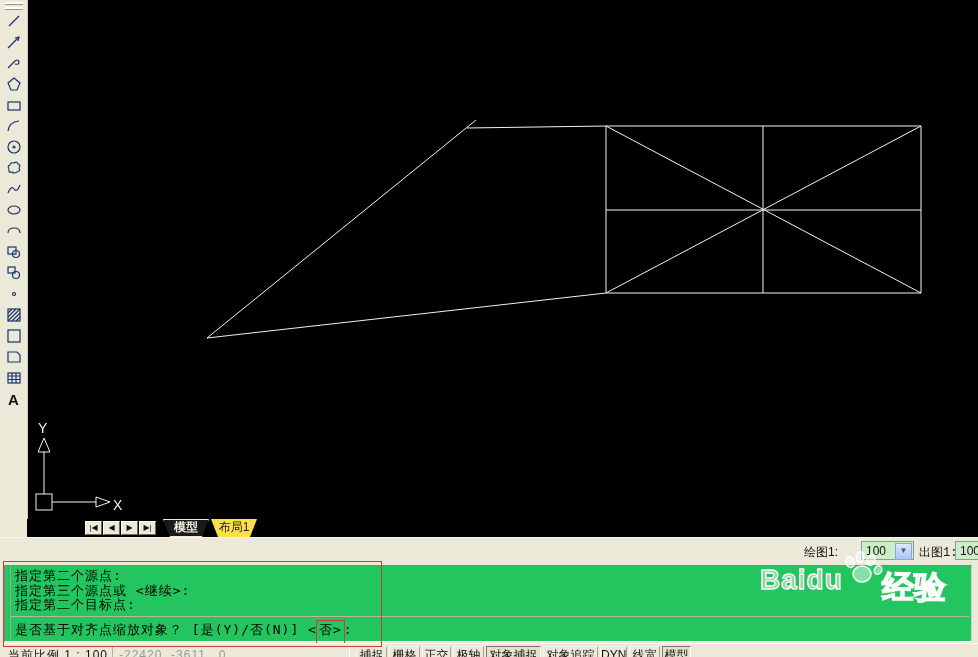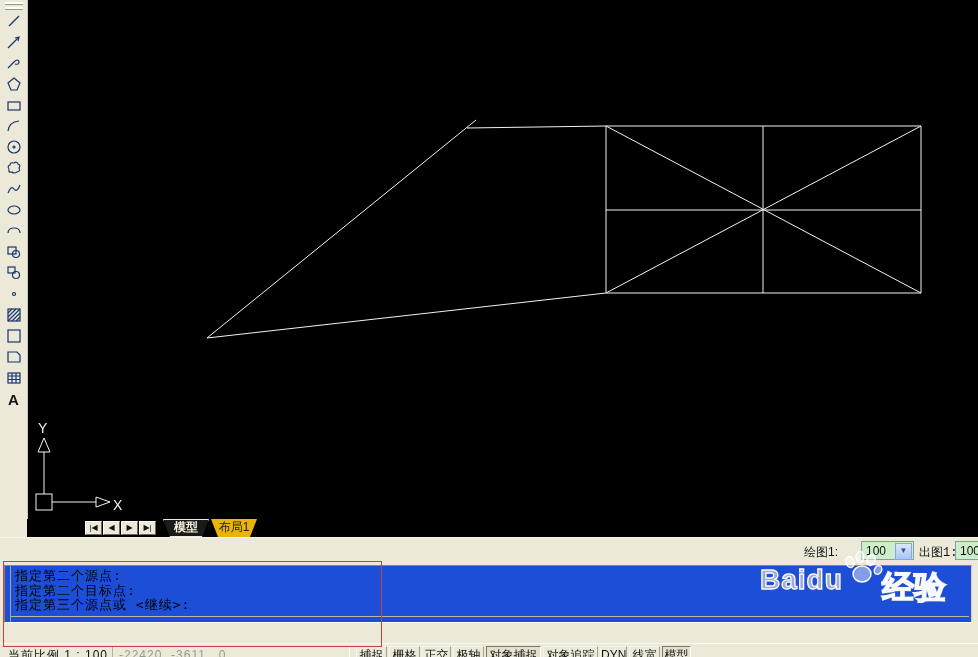--- a/index.html
+++ b/index.html
@@ -16,32 +16,32 @@
   .tool svg{display:block;}
   .tool svg *{stroke:#16366c;fill:none;stroke-width:1.2;}
   
   #tabrow{position:absolute;left:27px;top:519px;width:951px;height:18px;background:#000;}
   .navbtn{position:absolute;top:2px;width:17px;height:14px;background:#ece9d8;
           border:1px solid #fff;border-right-color:#6e6a58;border-bottom-color:#6e6a58;
           font-size:8px;line-height:12px;text-align:center;color:#111;box-sizing:border-box;}
   .tab{position:absolute;top:0;height:18px;line-height:17px;text-align:center;font-size:12px;
        clip-path:polygon(0 0,100% 0,calc(100% - 7px) 100%,7px 100%);}
   .tab.active{background:#1a1a1a;color:#f4f1df;font-weight:bold;box-shadow:inset 0 0 0 1px #ece9d8;}
-  .tab.inactive{background:#eab308;color:#222;}
+  .tab.inactive{background:#fde047;color:#222;}
   
   #strip{position:absolute;left:0;top:537px;width:978px;height:28px;background:#ece9d8;
          border-top:1px solid #f7f5ea;}
   .strip-label{position:absolute;top:6px;font-size:12px;color:#111;}
   .combo{position:absolute;top:3px;height:19px;background:#cdeec9;border:1px solid #7f9db9;
          box-sizing:border-box;font-size:12px;color:#111;padding:2px 2px 0 4px;}
   .combo .btn{position:absolute;right:1px;top:1px;width:15px;height:15px;
         background:linear-gradient(#dce8fb,#aac4f0);border:1px solid #86a7e3;
         color:#2a56b0;font-size:8px;line-height:14px;text-align:center;}
   
-  #cmd{position:absolute;left:4px;top:565px;width:968px;height:58px;background:#1d4ed8;
+  #cmd{position:absolute;left:4px;top:565px;width:968px;height:77px;background:#22c55e;
        border:1px solid #8a8774;border-bottom-color:#fff;border-right-color:#d5d2c2;
        box-sizing:border-box;font-family:"DejaVu Sans Mono","Liberation Mono",monospace;
        color:#000;}
   #cmd-inner{position:absolute;left:5px;top:0;right:2px;bottom:0;border-left:1px solid #a8a592;padding:3px 0 0 4px;}
   .cmd-line{font-size:13px;line-height:14.5px;letter-spacing:1px;white-space:nowrap;}
   #cmd-sep{position:absolute;left:0;right:0;top:50px;border-top:1px solid #b9b6a6;}
   #cmd-prompt{position:absolute;left:4px;top:55px;font-size:13px;letter-spacing:1px;white-space:nowrap;}
   .redbox-inline{display:inline-block;border:1px solid #c5413a;padding:0 2px 8px 2px;margin:-2px -1px -10px -1px;}
   
   #statusbar{position:absolute;left:0;top:643px;width:978px;height:20px;background:#ece9d8;
@@ -218,23 +218,24 @@
     </div>
     <span class="strip-label" style="left:919px;font-family:Liberation Mono, monospace;">出图1:</span>
     <div class="combo" style="left:955px;width:30px;">
       <span>100</span>
     </div>
   </div>
 
   <div id="cmd">
     <div id="cmd-inner">
       <div class="cmd-line">指定第二个源点:</div>
+      <div class="cmd-line">指定第三个源点或 &lt;继续&gt;:</div>
       <div class="cmd-line">指定第二个目标点:</div>
-      <div class="cmd-line">指定第三个源点或 &lt;继续&gt;:</div>
       <div id="cmd-sep"></div>
+      <div id="cmd-prompt"><span>是否基于对齐点缩放对象？ [是(Y)/否(N)] &lt;</span><span class="redbox-inline"><span>否&gt;</span></span><span>:</span></div>
     </div>
   </div>
 
   <div id="statusbar">
     <span id="scale-text">当前比例 1 : 100</span>
     <div id="coords">-22420, -3611 , 0</div>
     <div class="sbtn" style="left:356px;width:31px;">捕捉</div>
     <div class="sbtn" style="left:389px;width:31px;">栅格</div>
     <div class="sbtn" style="left:422px;width:29px;">正交</div>
     <div class="sbtn" style="left:453px;width:31px;">极轴</div>

